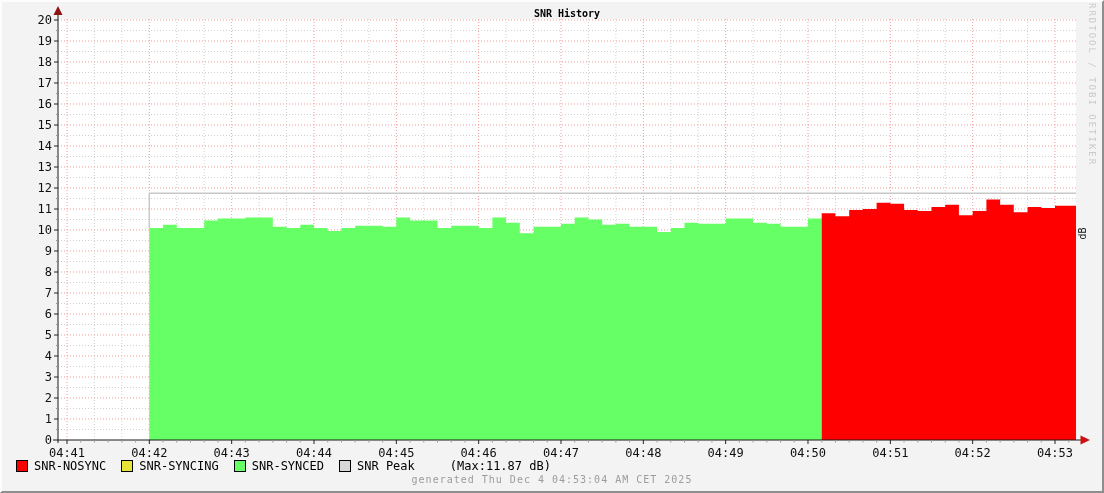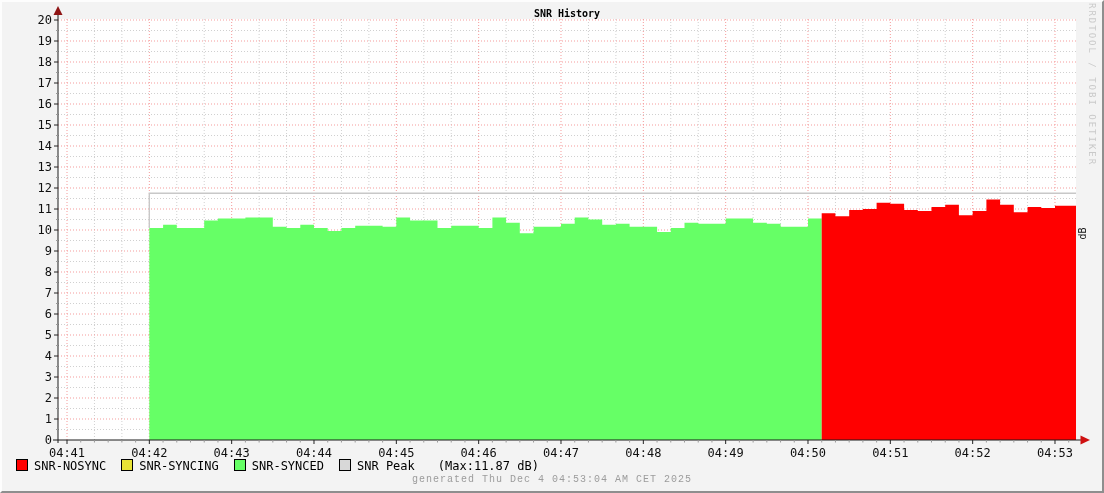--- a/index.html
+++ b/index.html
@@ -6,25 +6,25 @@
   body{width:1104px;height:493px;position:relative;background:#f3f3f3;
        font-family:"DejaVu Sans Mono", monospace; overflow:hidden;}
   #frame{position:absolute;left:0;top:0;right:0;bottom:0;box-sizing:border-box;
          border:2px solid;border-color:#fdfdfd #8e8e8e #8e8e8e #fdfdfd;pointer-events:none;}
   .chart{position:absolute;left:0;top:0;}
   .chart text{font-family:"DejaVu Sans Mono",monospace;font-size:12px;fill:#0f0f0f;}
   #title{position:absolute;left:58px;top:8px;width:1018px;text-align:center;
          font-size:10px;font-weight:bold;color:#000;letter-spacing:0;}
   #legend-row{position:absolute;left:16px;top:459px;display:flex;align-items:center;gap:15px;
               font-size:12px;color:#000;white-space:pre;}
-  .legend-item{display:flex;gap:6px;}
+  .legend-item{display:flex;align-items:center;gap:6px;}
   .swatch{width:10px;height:10px;border:1px solid #000;display:inline-block;}
-  #legend-max{margin-left:8px;}
+  #legend-max{margin-left:20px;}
   #footer{position:absolute;left:0;top:474px;width:1104px;text-align:center;
-          font-size:10px;color:#9c9c9c;letter-spacing:1px;font-family:Liberation Mono, monospace;}
+          font-size:10px;color:#9c9c9c;letter-spacing:1px;}
   #watermark{position:absolute;left:1087px;top:3px;height:480px;
              writing-mode:vertical-rl;font-size:9px;letter-spacing:2px;color:#c9c9c9;}
   #right-axis-label{position:absolute;left:1068px;top:228px;width:28px;text-align:center;
                     transform:rotate(-90deg);font-size:10px;color:#111;}
 </style>
 </head>
 <body>
 
 <svg class="chart" width="1104" height="493" xmlns="http://www.w3.org/2000/svg">
     <rect x="58" y="19" width="1018" height="421" fill="#ffffff"></rect>

